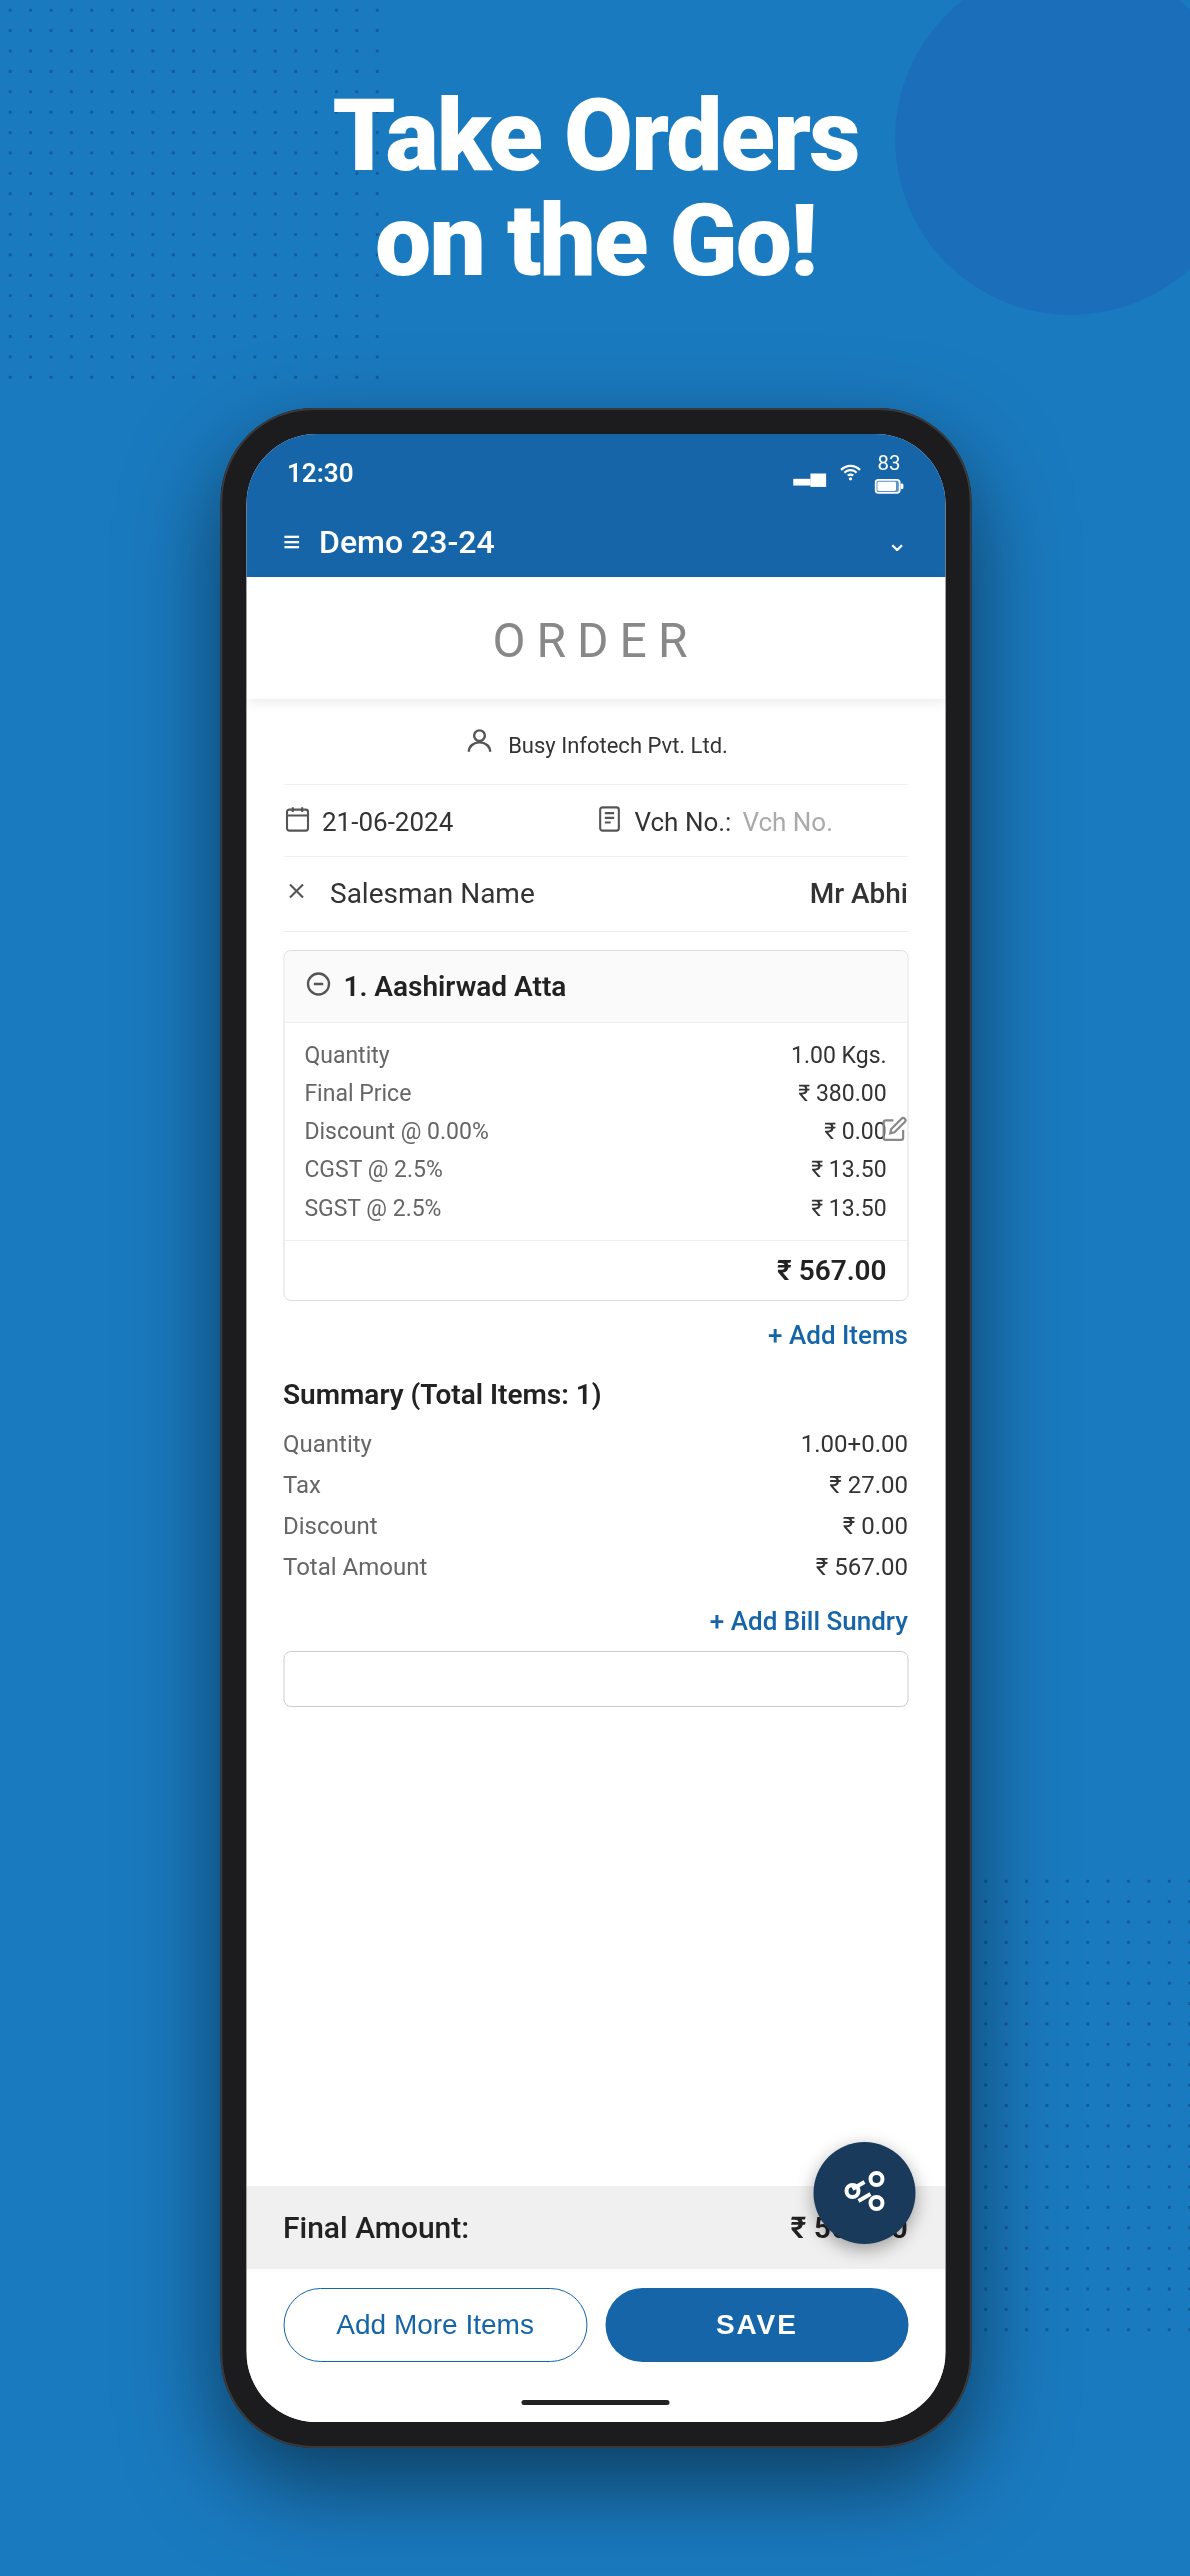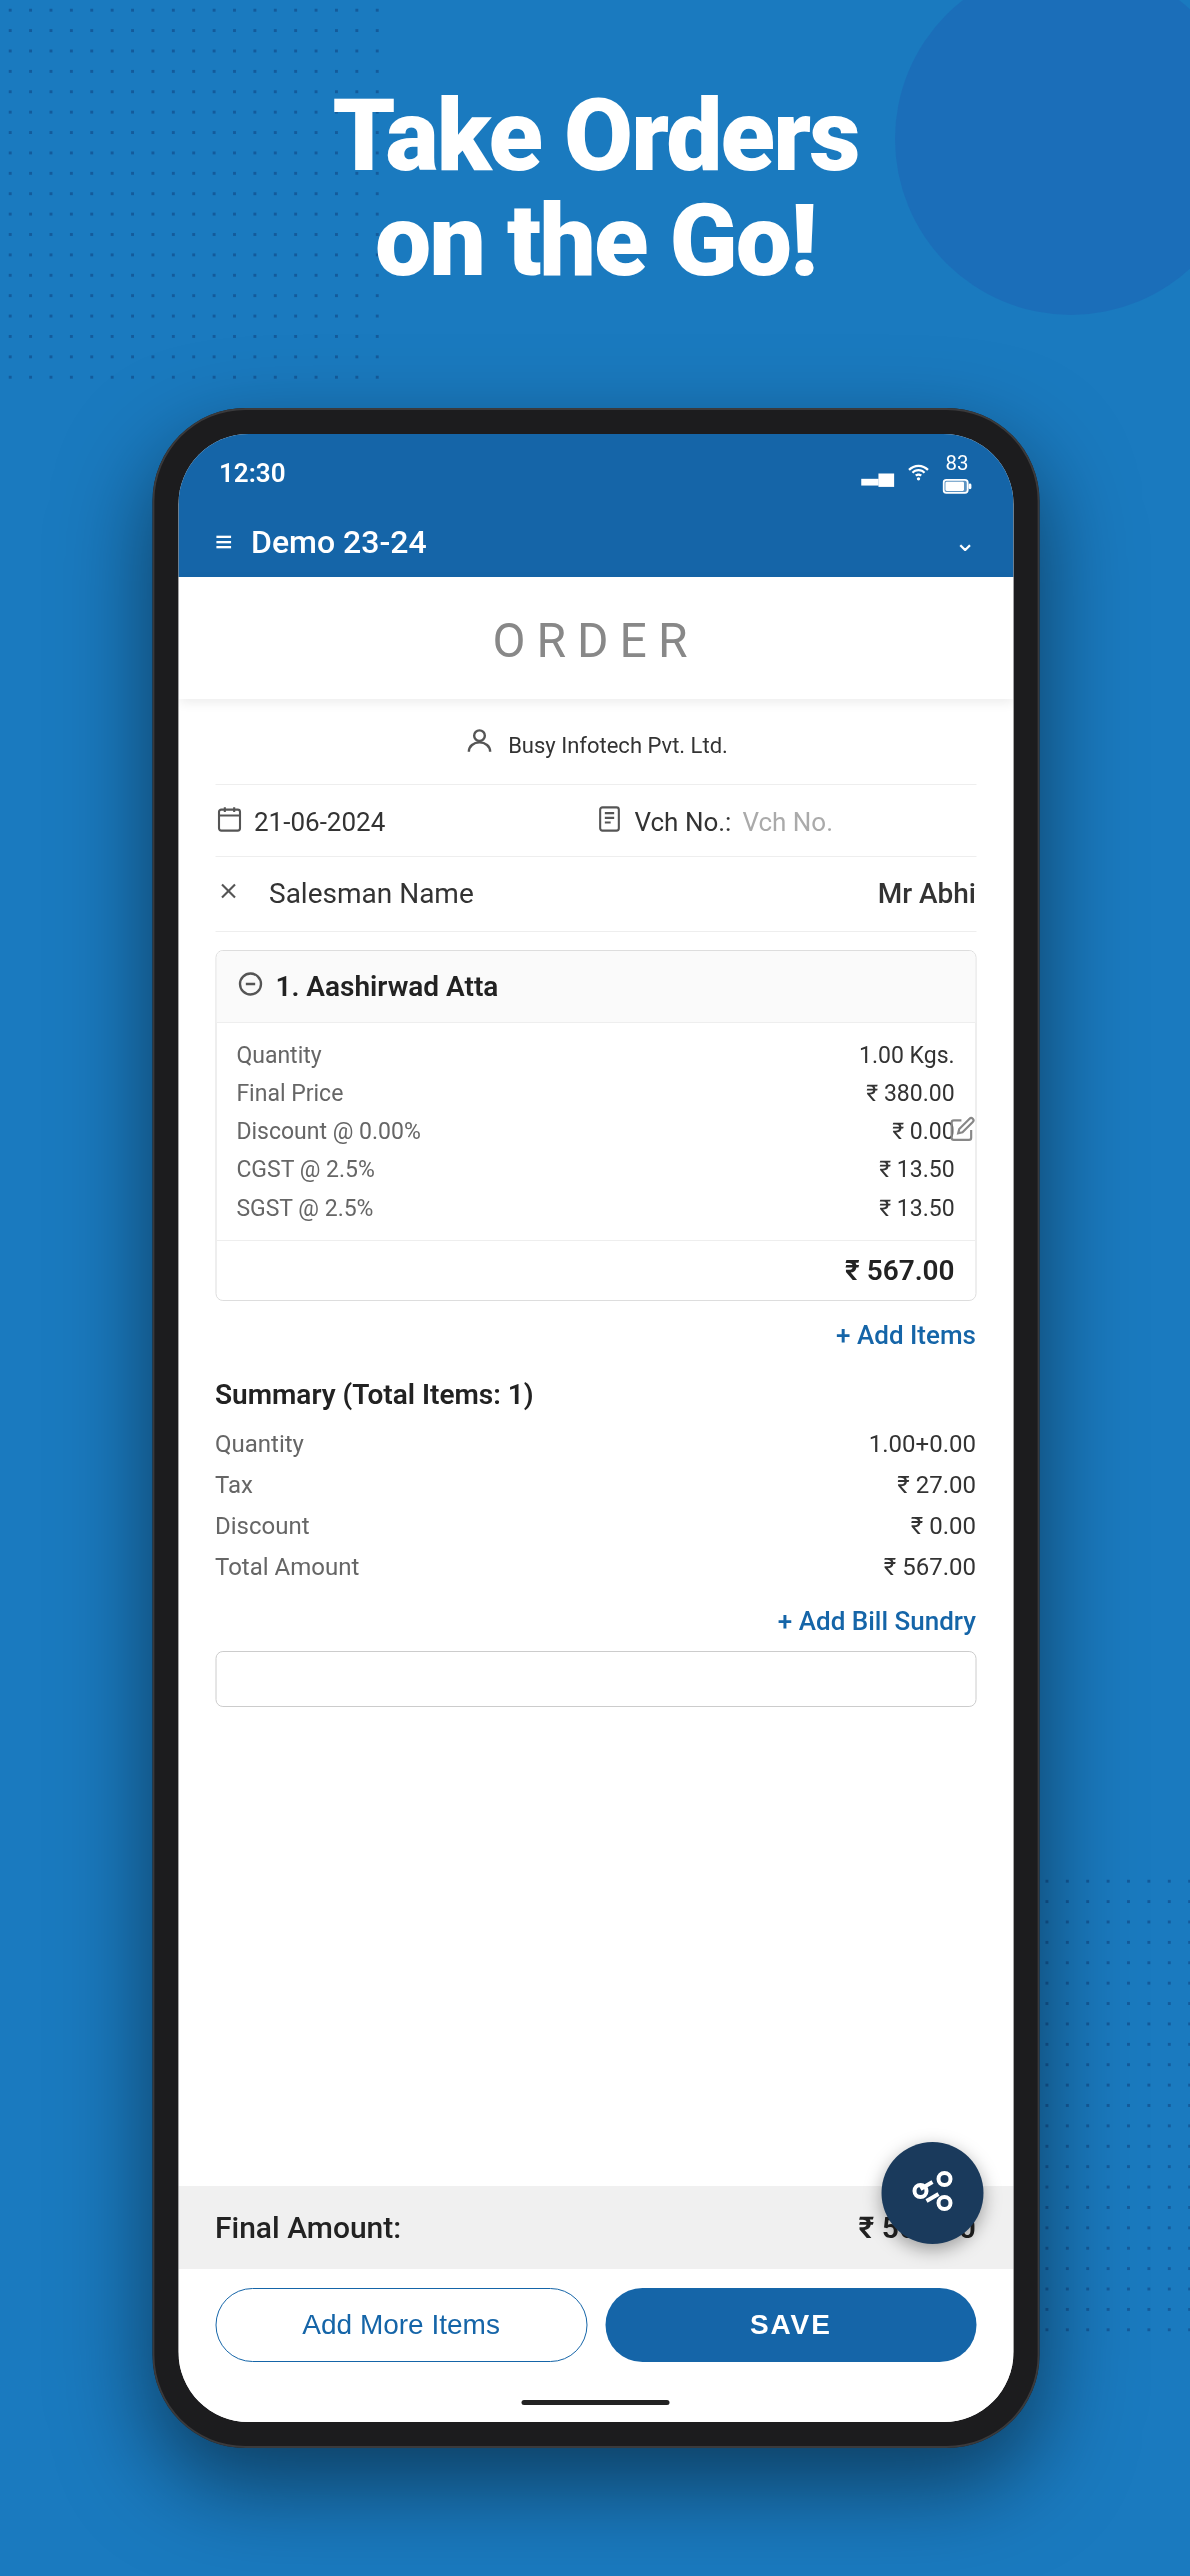--- a/index.html
+++ b/index.html
@@ -50,21 +50,21 @@
       line-height: 1.05;
       letter-spacing: -1.9px;
     }
 
     
     .phone-wrapper {
       position: absolute;
       top: 408px;
       left: 50%;
       transform: translateX(-50%);
-      width: 887px;
+      width: 751px;
       height: 2040px;
     }
 
     .phone-shell {
       width: 100%;
       height: 100%;
       background: #1c1c1e;
       border-radius: 93px;
       padding: 26px;
       box-shadow: 0 37px 93px rgba(0,0,0,0.5), inset 0 0 0 1.9px #3a3a3c;
@@ -211,21 +211,21 @@
     .salesman-row {
       display: flex;
       align-items: center;
       justify-content: space-between;
       padding: 20.4px 0;
       border-bottom: 0.9px solid #eee;
     }
     .salesman-left {
       display: flex;
       align-items: center;
-      gap: 28px;
+      gap: 21px;
     }
     .salesman-icon {
       font-size: 26px;
       color: #555;
     }
     .salesman-label {
       font-size: 28px;
       color: #333;
     }
     .salesman-value {

